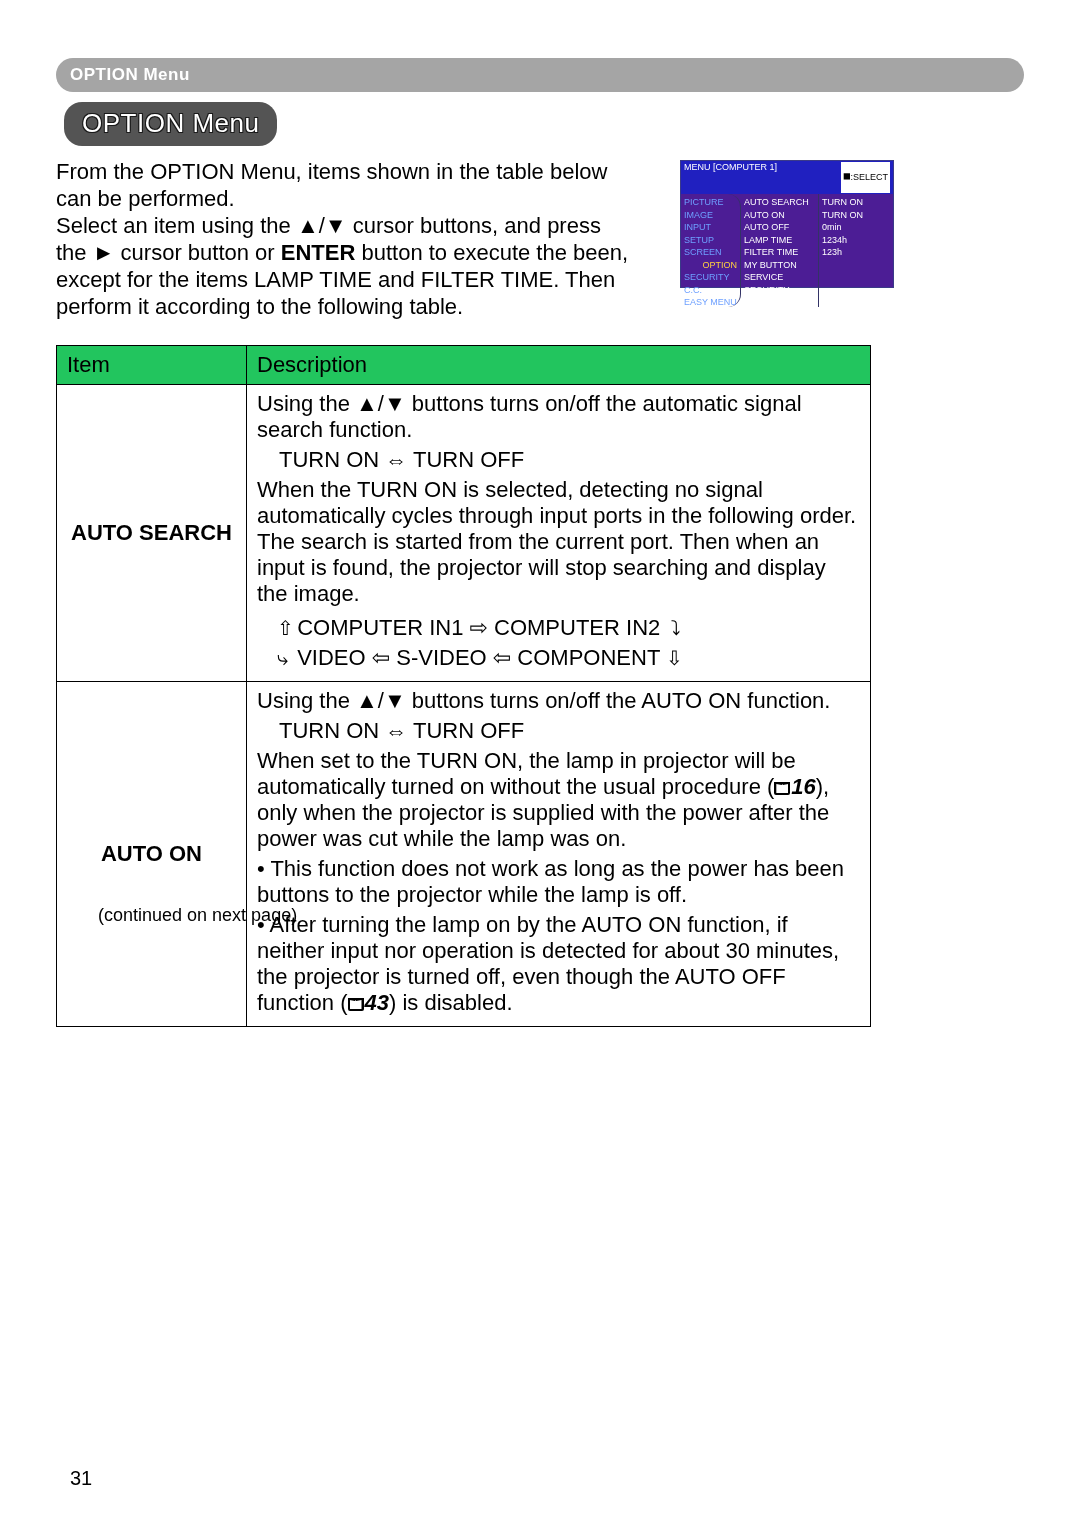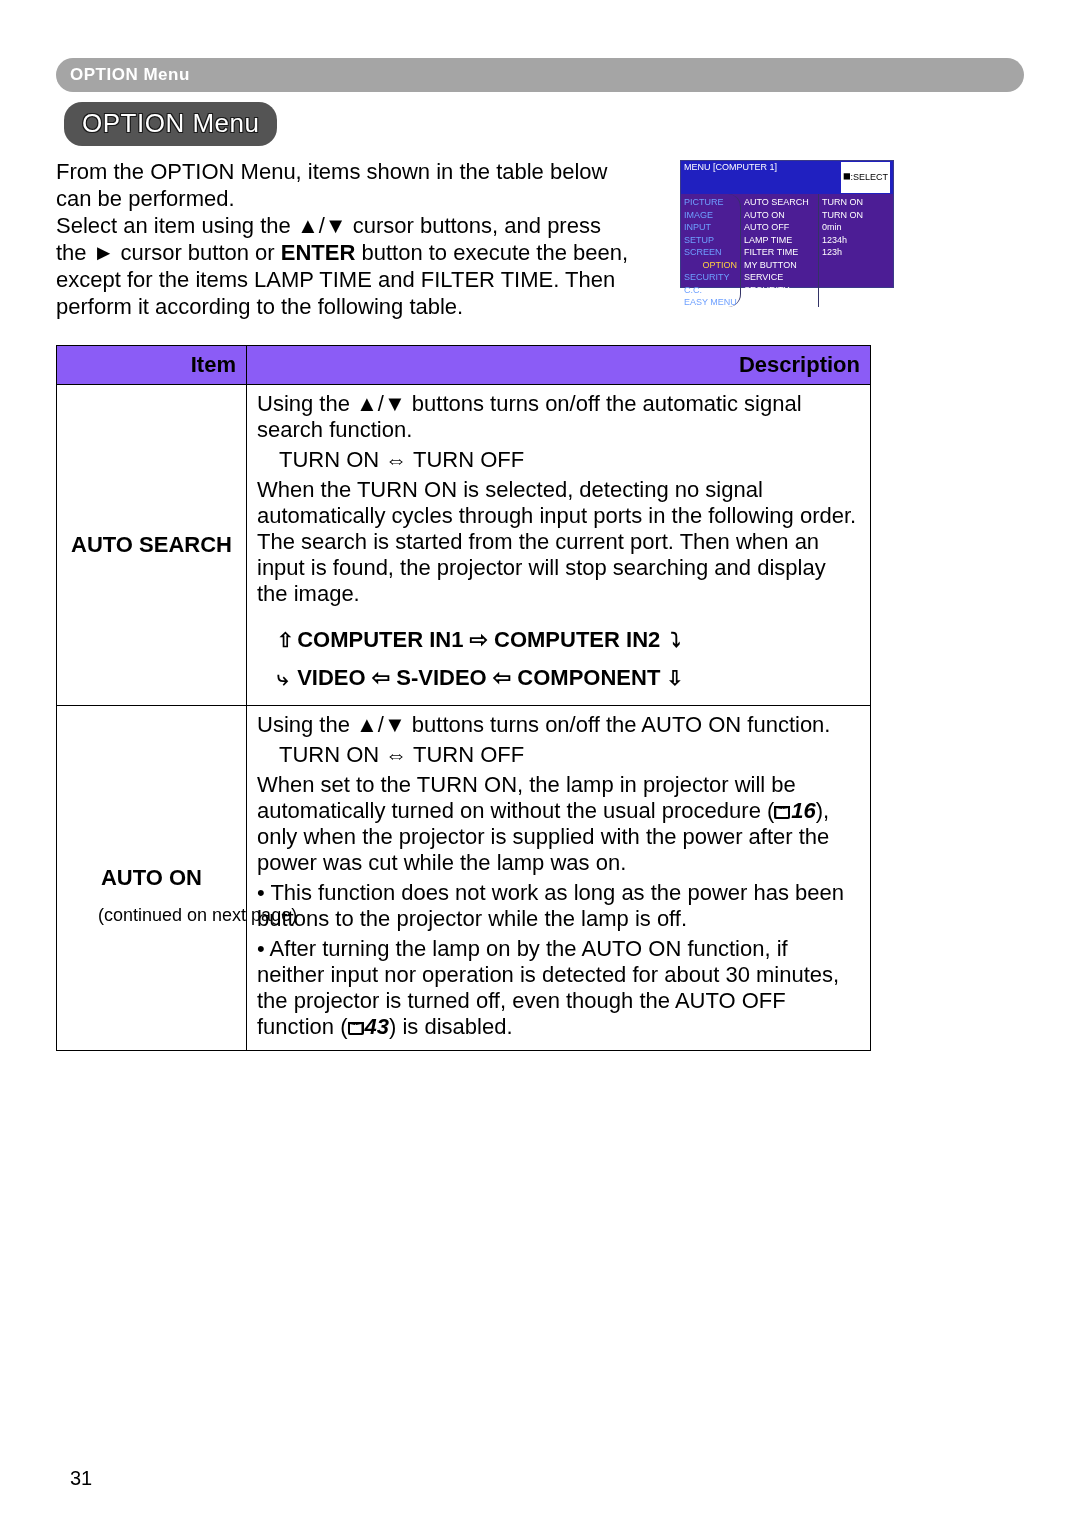--- a/index.html
+++ b/index.html
@@ -96,38 +96,37 @@
     border-collapse: collapse;
     width: 815px;
     font-size: 22px;
   }
   table.main th, table.main td {
     border: 1.5px solid #000;
     padding: 6px 10px;
     vertical-align: middle;
   }
   table.main th {
-    font-weight: bold;
-    text-align: right;
-    background: #8b5cf6;
+    font-weight: normal;
+    text-align: left;
+    background: #22c55e;
   }
   table.main td.item {
     width: 190px;
     text-align: center;
     font-weight: bold;
   }
   .desc { line-height: 26px; }
   .desc p { margin-bottom: 4px; }
   .indent { padding-left: 22px; }
   .flow {
-    margin: 14px 0 2px 20px;
+    margin: 6px 0 2px 20px;
     font-size: 22px;
-    line-height: 38px;
+    line-height: 30px;
     position: relative;
-    font-weight: bold;
   }
   .flow .row1, .flow .row2 { display: block; }
   .flow-arrow-left {
     display: inline-block;
     width: 14px;
     font-size: 20px;
   }
   .flow-arrow-right {
     display: inline-block;
     width: 14px;

